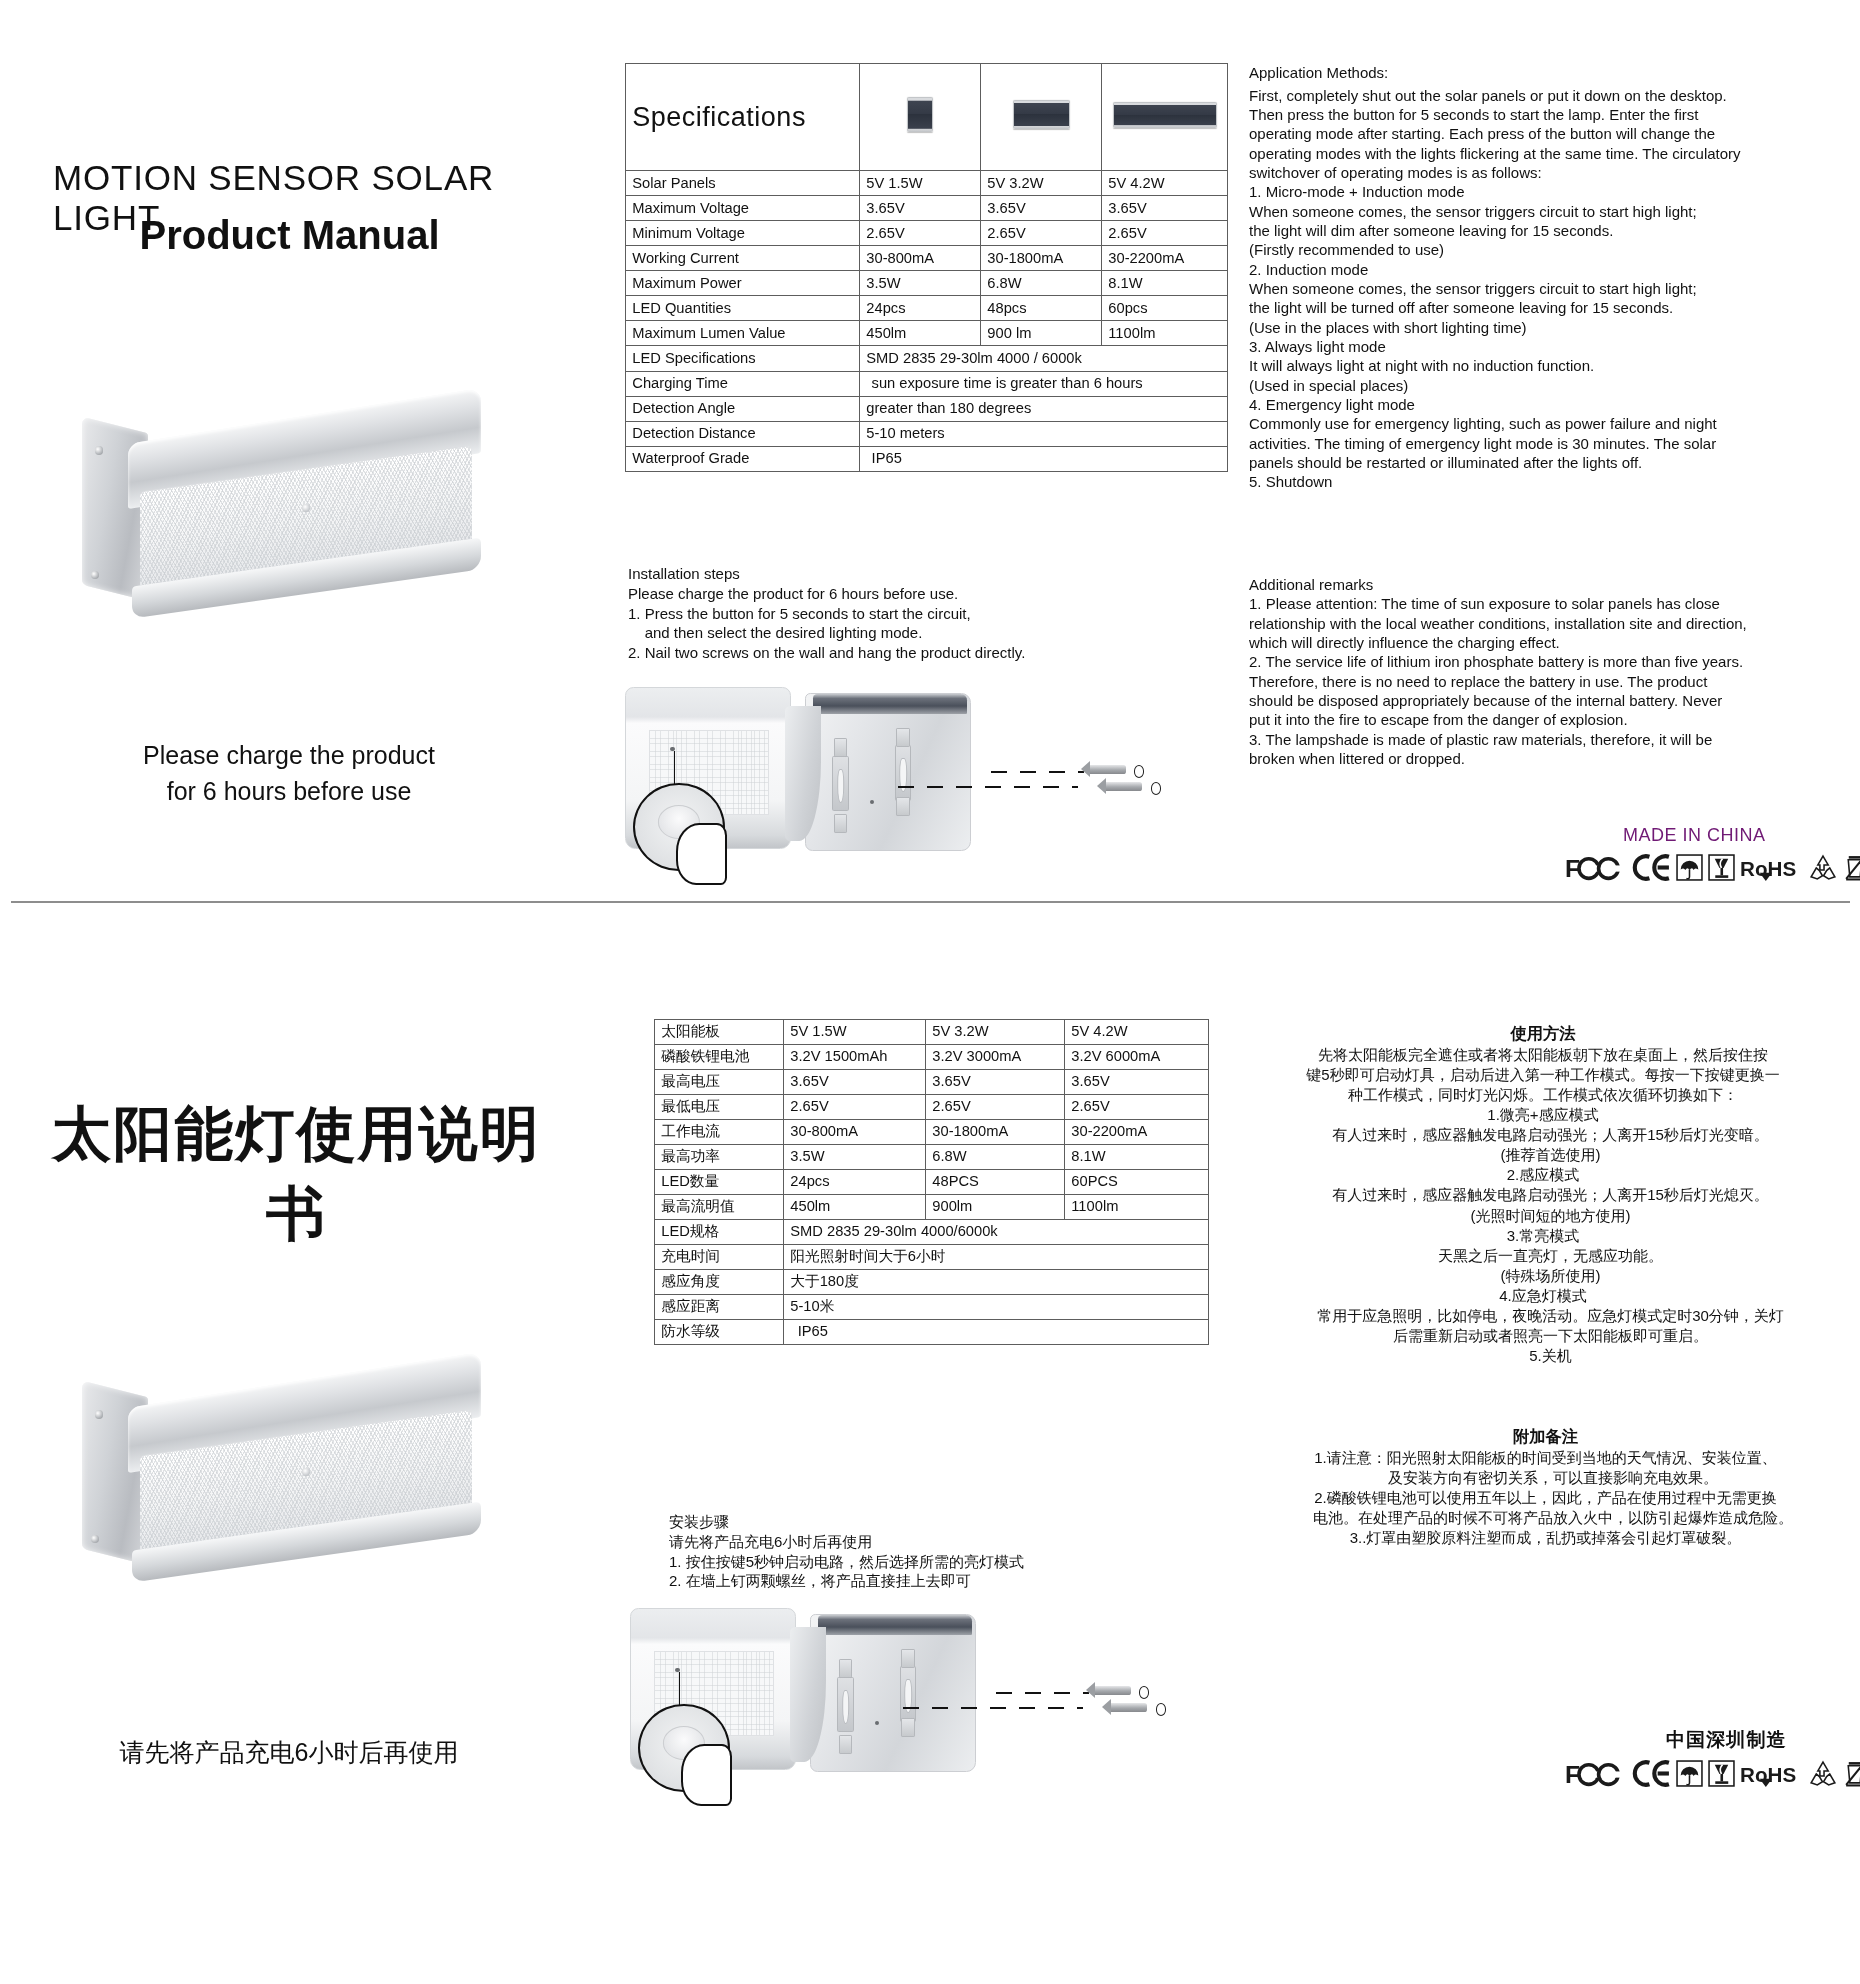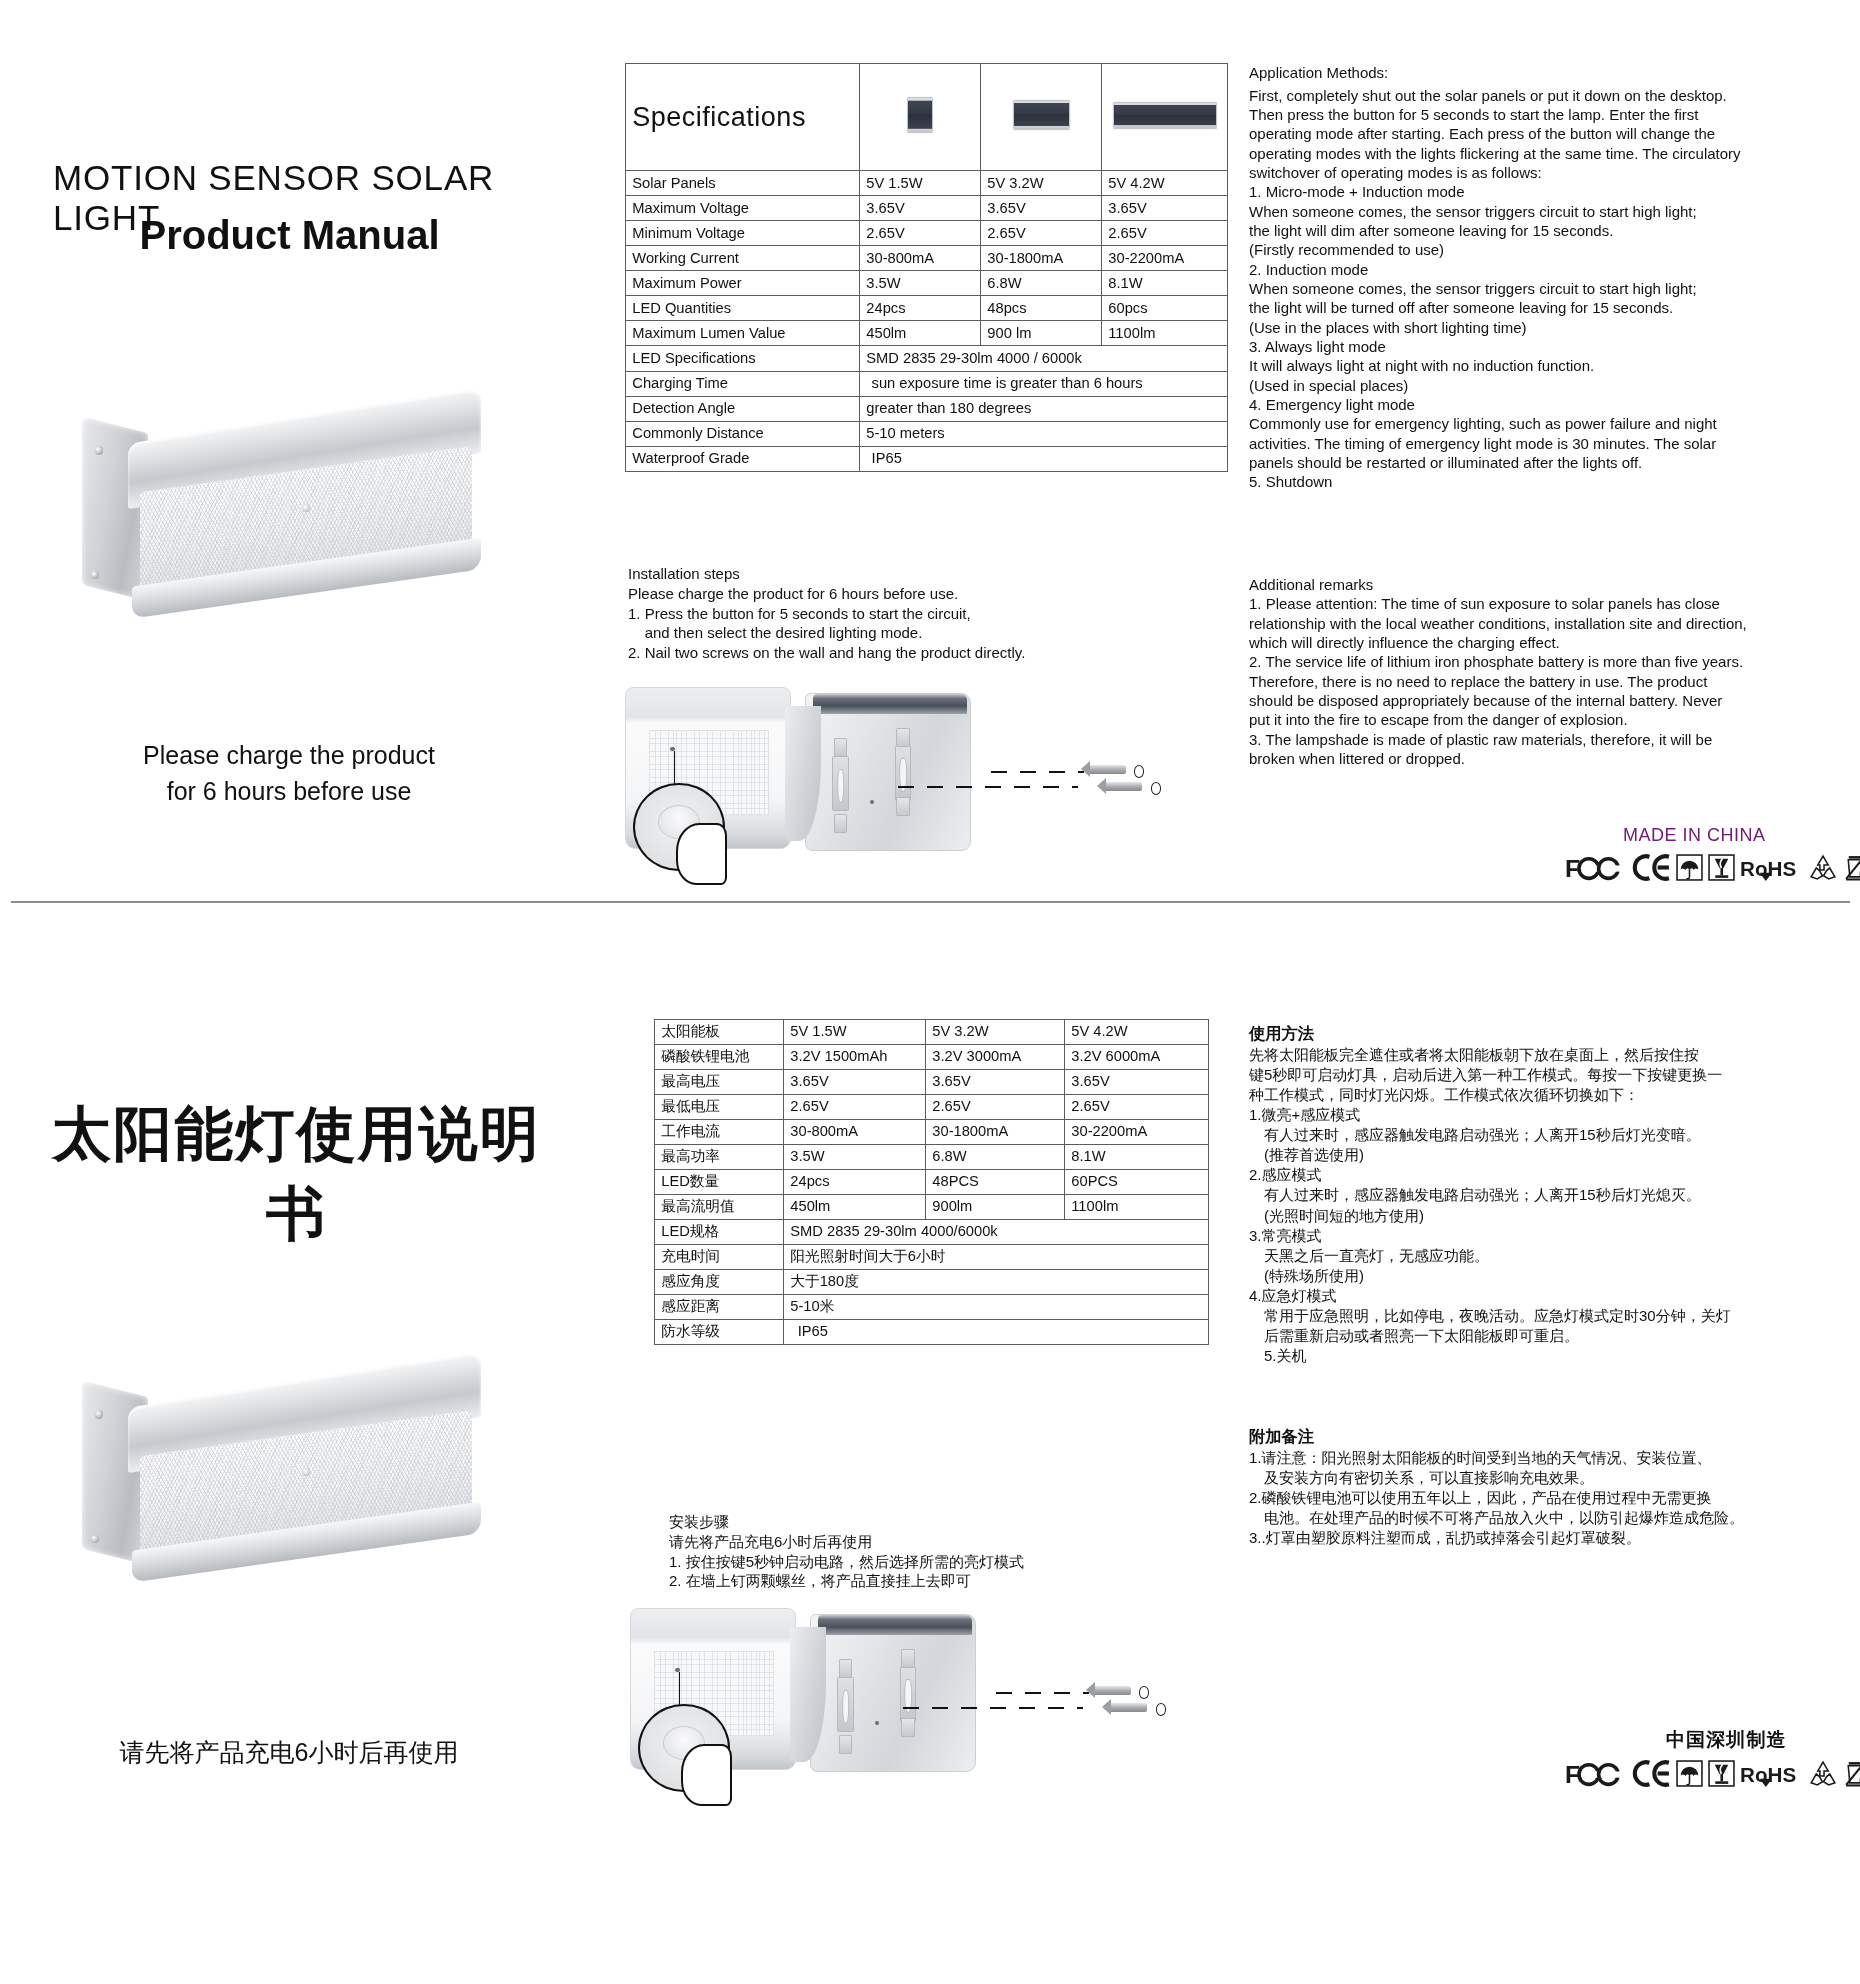--- a/index.html
+++ b/index.html
@@ -167,20 +167,21 @@
 
   
   .txt-block { position: absolute; color: #111; }
   .txt-en {
     font-size: 15px;
     line-height: 1.29;
   }
   .txt-cn {
     font-size: 15px;
     line-height: 1.34;
+    text-align: center;
   }
   .txt-cn .head {
     display: block;
     font-weight: 700;
     font-size: 16.3px;
   }
   .line { display: block; white-space: pre; }
 
   .install-block { position: absolute; font-size: 15px; line-height: 1.32; color:#111; }
 
@@ -423,21 +424,21 @@
     </tr>
     <tr>
       <td class="label">Charging Time</td>
       <td colspan="3" style="padding-left:11.6px;">sun exposure time is greater than 6 hours</td>
     </tr>
     <tr>
       <td class="label">Detection Angle</td>
       <td colspan="3">greater than 180 degrees</td>
     </tr>
     <tr>
-      <td class="label">Commonly Distance</td>
+      <td class="label">Detection Distance</td>
       <td colspan="3">5-10 meters</td>
     </tr>
     <tr>
       <td class="label">Waterproof Grade</td>
       <td colspan="3" style="padding-left:11.6px;">IP65</td>
     </tr>
   </tbody>
 </table>
 
 <div class="install-block" style="left:628px; top:564px; width:609px;">

